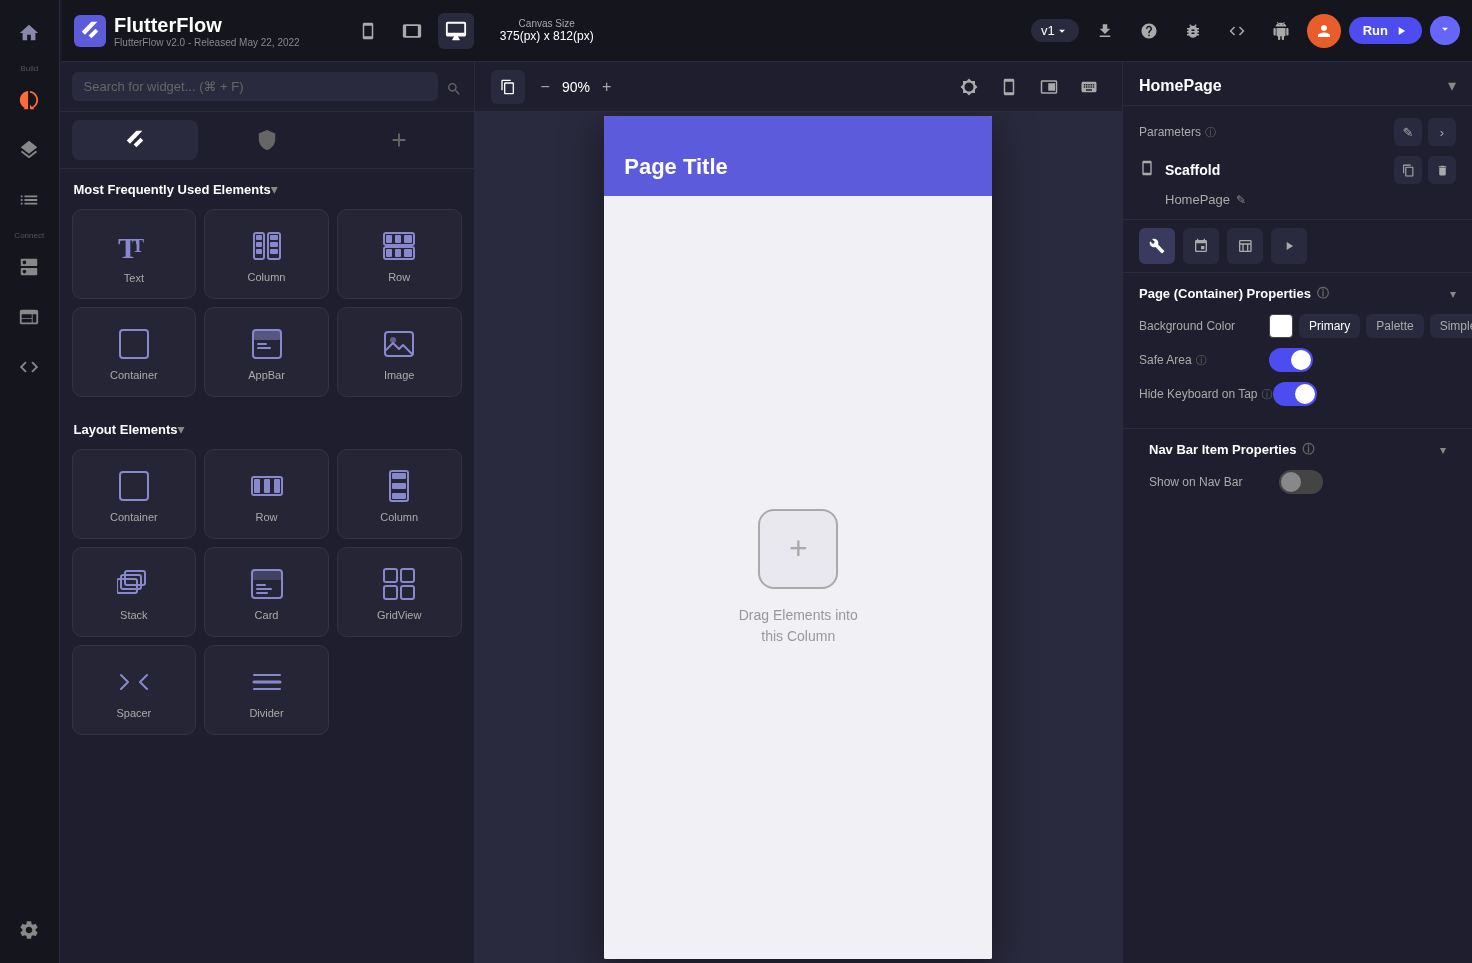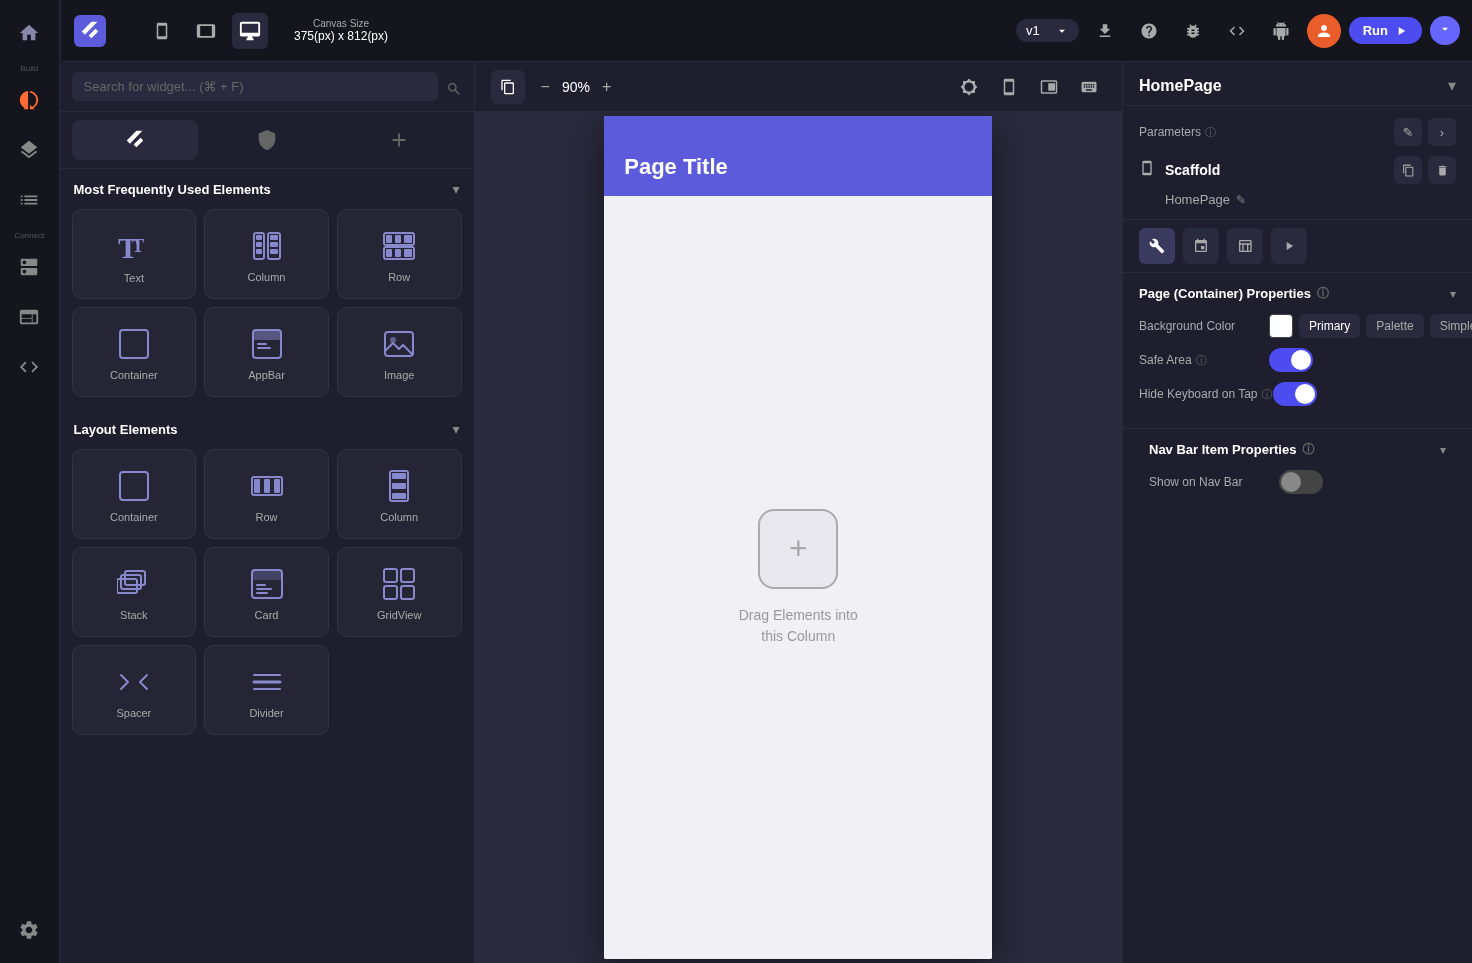--- a/index.html
+++ b/index.html
@@ -121,21 +121,21 @@
       border-radius: 6px;
       cursor: pointer;
       color: #aaa;
       font-size: 16px;
       background: transparent;
       border: none;
     }
     .version-badge {
       display: flex;
       align-items: center;
-      gap: 15px;
+      gap: 0;
       background: #2a2a3e;
       border-radius: 20px;
       padding: 4px 10px;
       font-size: 13px;
       cursor: pointer;
     }
     .run-btn {
       display: flex;
       align-items: center;
       gap: 6px;
@@ -222,21 +222,20 @@
       justify-content: center;
       border-radius: 8px;
       cursor: pointer;
       font-size: 16px;
     }
     .widget-tab.active { background: #2a2a3e; color: #fff; }
     .widget-tab:not(.active) { color: #666; }
     .section-header {
       display: flex;
       align-items: center;
-      justify-content: space-between;
       padding: 12px 14px 8px;
     }
     .section-title {
       font-size: 13px;
       font-weight: 700;
       color: #fff;
     }
     .section-collapse {
       color: #888;
       cursor: pointer;
@@ -678,20 +677,24 @@
     </svg>
   </div>
 </div>
 
 <div class="top-bar">
   <div class="logo-area">
     <div class="top-bar-logo-icon">
       <svg width="22" height="22" viewBox="0 0 24 24" fill="white">
         <path d="M13.5 2L3 12.5l3.5 3.5L20 2h-6.5zm-3 15l3 3 7.5-7.5-3-3L10.5 17z"></path>
       </svg>
+    </div>
+    <div class="top-bar-logo">
+      <span class="top-bar-logo-name">FlutterFlow</span>
+      <span class="top-bar-logo-sub">FlutterFlow v2.0 - Released May 22, 2022</span>
     </div>
   </div>
 
   <div class="device-icons">
     <button class="device-btn" title="Mobile">
       <svg width="18" height="18" viewBox="0 0 24 24" fill="currentColor">
           <path d="M17 1.01L7 1c-1.1 0-2 .9-2 2v18c0 1.1.9 2 2 2h10c1.1 0 2-.9 2-2V3c0-1.1-.9-1.99-2-1.99zM17 19H7V5h10v14z"></path>
         </svg>
     </button>
     <button class="device-btn" title="Tablet">

